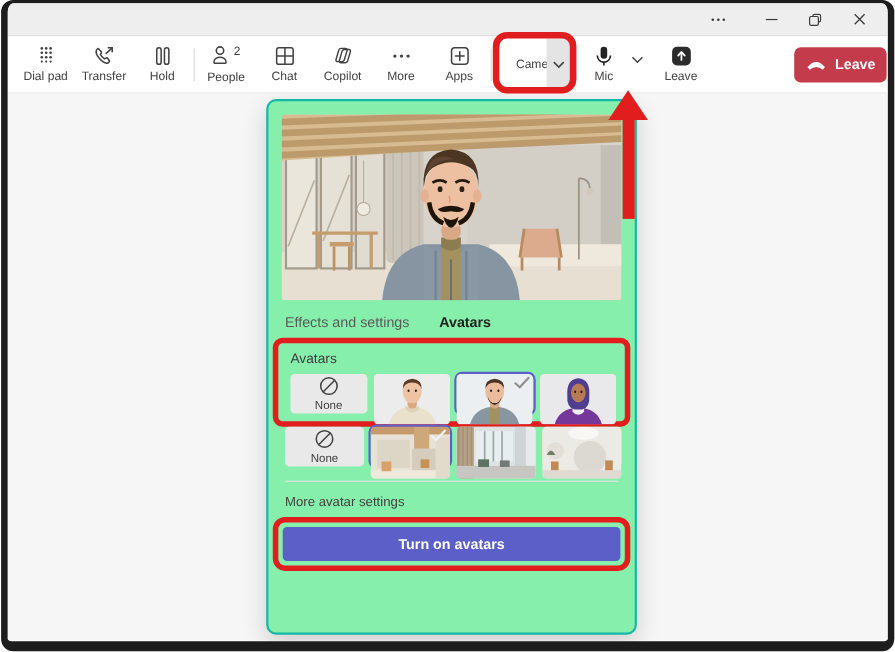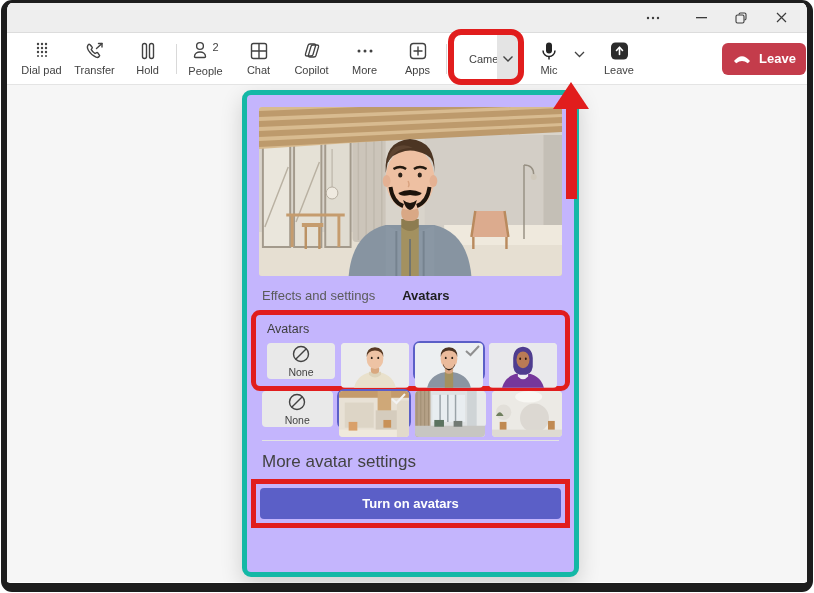--- a/index.html
+++ b/index.html
@@ -24,36 +24,36 @@
   .camera-group { position:relative; display:flex; align-items:stretch; height:48px; margin-left:6px; }
   .cam-main { width:42px; display:flex; flex-direction:row; align-items:center; gap:14px; color:#424242; }
   .cam-chevron { width:21px; background:#e4e4e4; display:flex; align-items:center; justify-content:center; border-radius:0 3px 3px 0; }
   .cam-annotation { position:absolute; left:-7px; right:-6px; top:-6px; bottom:-2px; border:6px solid #e11d1d; border-radius:13px; pointer-events:none; z-index:30; }
   .chev-group { display:flex; }
   .chev-btn { width:19px; height:40px; display:flex; align-items:center; justify-content:center; color:#424242; }
   
   .leave-btn { margin-left:auto; margin-right:1px; width:84px; height:32px; background:#c43c4b; border-radius:6px; display:flex; align-items:center; justify-content:center; gap:7px; color:#fff; font-weight:bold; font-size:13px; border:none; }
   
   .content { position:relative; height:497px; background:#f6f6f6; }
-  .popover { position:absolute; left:235px; top:5px; width:337px; height:487px; background:#c4b5fd; border:5px solid #14b8a6; border-radius:9px; box-shadow:0 8px 22px rgba(0,0,0,.16); padding:12px 12px 10px; z-index:10; }
+  .popover { position:absolute; left:235px; top:5px; width:337px; height:487px; background:#86efac; border:2px solid #14b8a6; border-radius:9px; box-shadow:0 8px 22px rgba(0,0,0,.16); padding:12px 12px 10px; z-index:10; }
   .preview { width:100%; height:169px; border-radius:3px; overflow:hidden; display:block; }
   .tabs { display:flex; gap:27px; margin-top:12px; font-size:13px; padding-left:3px; }
   .tab { color:#5b5b5b; }
   .tab.active { color:#1f1f1f; font-weight:bold; }
   .red-box { margin:7px -8px 0; border:5px solid #e11d1d; border-radius:9px; padding:4px 8px 7px; }
   .section-label { font-size:12.5px; color:#3d3d3d; margin:3px 0 7px; padding-left:3px; }
   .tile-row { display:flex; gap:6px; padding-left:3px; }
   .tile { width:73px; height:36px; background:#e9e9e9; border-radius:4px; position:relative; display:flex; flex-direction:column; align-items:center; justify-content:center; overflow:visible; }
   .tile svg.thumb { position:absolute; inset:0; border-radius:4px; }
   .tile.selected { outline:2px solid #5b5fc7; outline-offset:0; border-radius:5px; }
   .tile .check { position:absolute; top:1px; right:2px; z-index:3; }
   .none-label { font-size:10.5px; color:#424242; margin-top:2px; z-index:2; }
   .divider { border:none; border-top:1px solid #e3e3e3; margin:13px 3px 0; }
-  .more-link { font-size:17px; color:#424242; margin:11px 0 0 3px; }
-  .btn-red-box { margin:7px -8px 0; border:5px solid #e11d1d; border-radius:0; padding:4px; }
+  .more-link { font-size:12px; color:#424242; margin:11px 0 0 3px; }
+  .btn-red-box { margin:7px -8px 0; border:5px solid #e11d1d; border-radius:11px; padding:4px; }
   .turn-on { width:100%; height:31px; background:#5b5fc7; color:#fff; font-weight:bold; font-size:13px; border:none; border-radius:4px; font-family:"Liberation Sans",sans-serif; }
   
   .red-arrow { position:absolute; left:546px; top:79px; width:36px; height:118px; z-index:25; pointer-events:none; }
   .red-arrow .head { width:0; height:0; border-left:18px solid transparent; border-right:18px solid transparent; border-bottom:27px solid #e11d1d; margin:0 auto; }
   .red-arrow .shaft { width:11px; height:91px; background:#e11d1d; margin:-1px auto 0; }
 </style>
 </head>
 <body>
 
 <div class="window">

